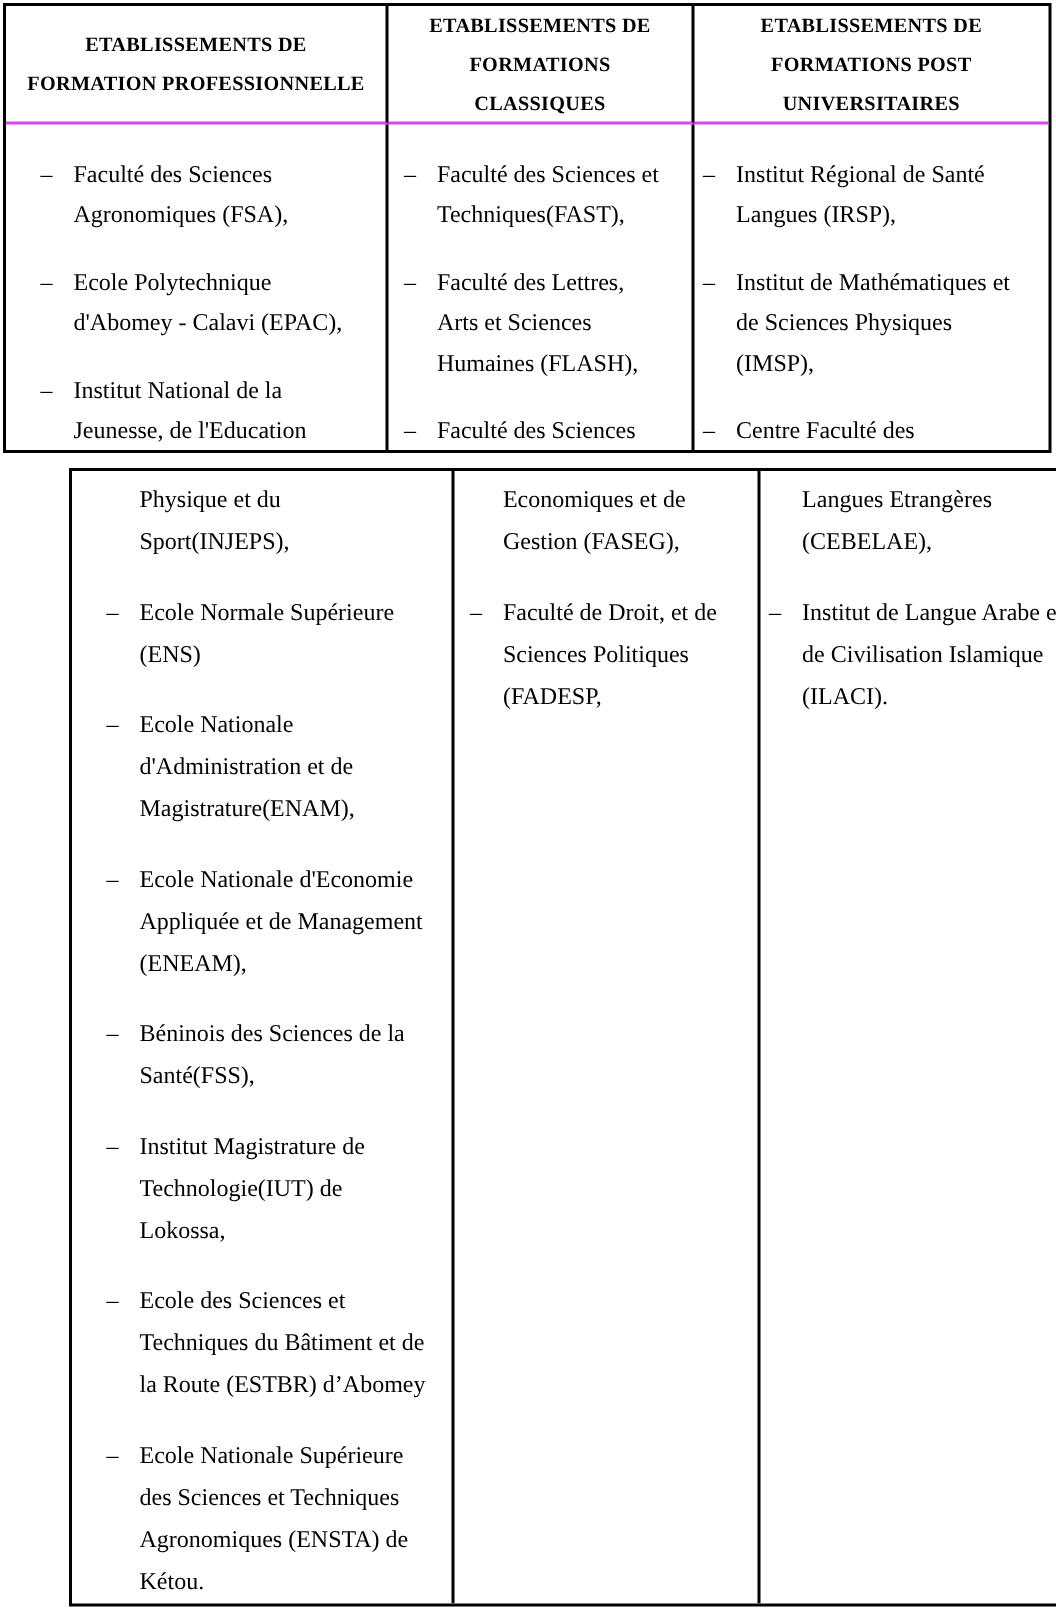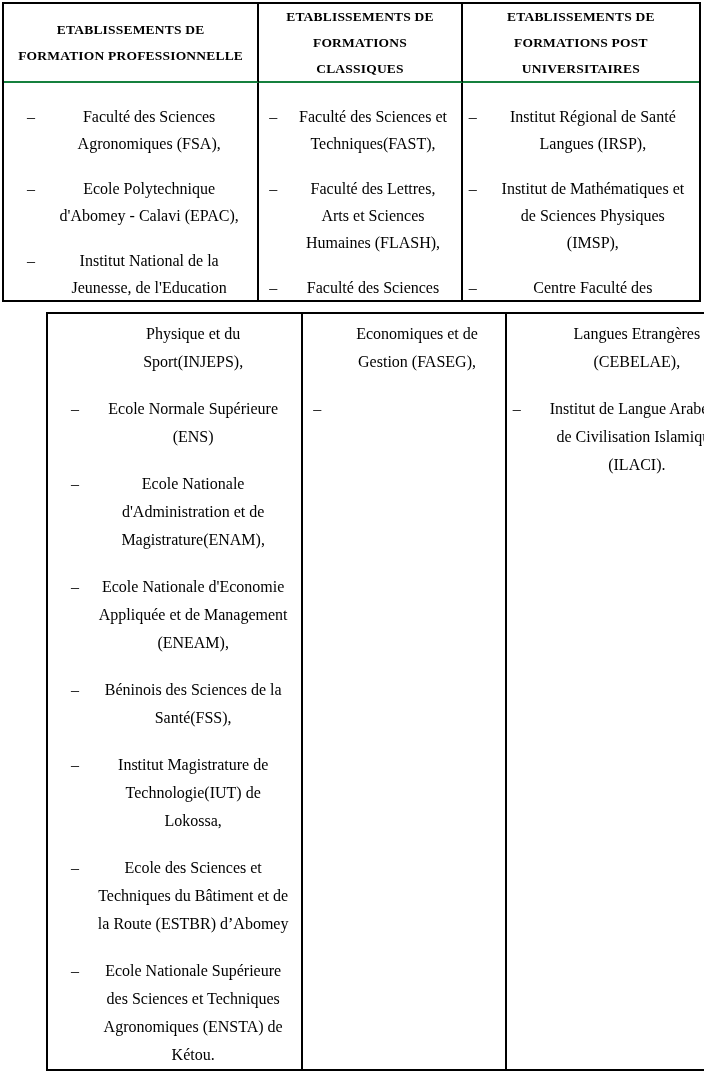--- a/index.html
+++ b/index.html
@@ -16,21 +16,21 @@
     border: 2px solid #000000;
     background: #ffffff;
     overflow: hidden;
   }
   .band-1 { height: 300px; }
   .band-2 { height: 759px; margin-top: 10px; margin-left: 44px; }
   .row { display: flex; }
   .header-row { height: 79px; }
   .header-cell {
     border-right: 2px solid #000000;
-    border-bottom: 2px solid #15803d;
+    border-bottom: 2px solid #d946ef;
     display: flex; align-items: center; justify-content: center;
     text-align: center;
     font-weight: bold;
     font-size: 13.5px;
     line-height: 26px;
     letter-spacing: 0.2px;
     white-space: pre-line;
   }
   .body-row { align-items: stretch; }
   .band-1 .body-row { height: 217px; }
@@ -45,21 +45,21 @@
   .last-col { border-right: none; width: 237px; }
   .band-1 .body-cell { padding-top: 20px; }
   .band-2 .body-cell { padding-top: 6px; }
   .body-cell.col-1 { padding-left: 23px; padding-right: 8px; }
   .body-cell.col-2 { padding-left: 10px; padding-right: 6px; }
   .body-cell.col-3, .body-cell.last-col { padding-left: 6px; padding-right: 4px; }
   .item { display: flex; }
   .band-1 .item { line-height: 27px; margin-bottom: 18px; }
   .band-2 .item { line-height: 28px; margin-bottom: 19px; }
   .marker { width: 22px; flex: 0 0 22px; }
-  .item-text { flex: 1; white-space: pre-line; text-align: center; }
+  .item-text { flex: 1; white-space: pre-line; }
 </style>
 </head>
 <body>
 
 <div class="page">
 
   <div class="band band-1">
     <div class="row header-row">
       <div class="header-cell col-1">ETABLISSEMENTS DE
 FORMATION PROFESSIONNELLE</div>
@@ -190,20 +190,23 @@
 </div>
       <div class="body-cell col-2">
   <div class="item">
     <span class="marker"></span>
     <div class="item-text">Economiques et de
 Gestion (FASEG),</div>
   </div>
 
   <div class="item">
     <span class="marker">–</span>
+    <div class="item-text">Faculté de Droit, et de
+Sciences Politiques
+(FADESP,</div>
   </div>
 </div>
       <div class="body-cell last-col">
   <div class="item">
     <span class="marker"></span>
     <div class="item-text">Langues Etrangères
 (CEBELAE),</div>
   </div>
 
   <div class="item">

